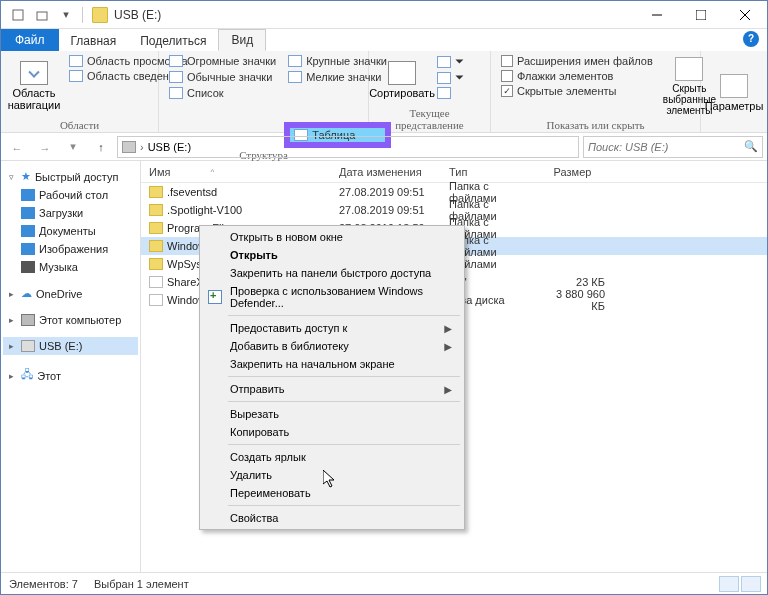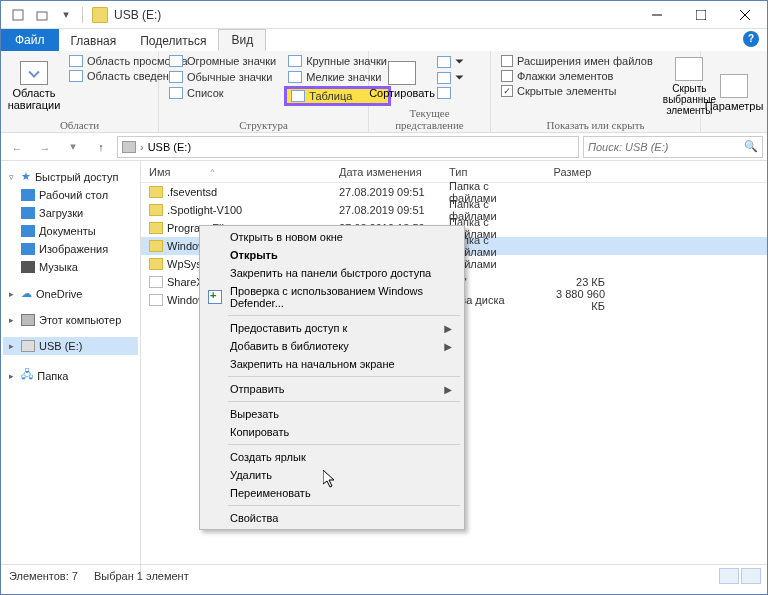--- a/index.html
+++ b/index.html
@@ -22,21 +22,21 @@
 .tab.active { border: 1px solid #ccc; border-bottom: 1px solid #f5f5f5; background: #f5f5f5; }
 .help-btn { position: absolute; right: 8px; top: 2px; width: 16px; height: 16px; border-radius: 50%; background: #1976d2; color: #fff; font-weight: bold; text-align: center; line-height: 16px; font-size: 10px; }
 
 
 .ribbon { height: 82px; background: #f5f5f5; border-bottom: 1px solid #ddd; display: flex; }
 .ribbon-group { border-right: 1px solid #e0e0e0; display: flex; flex-direction: column; padding: 3px 6px 1px 6px; }
 .rg-body { flex: 1; display: flex; gap: 4px; }
 .rg-label { text-align: center; color: #666; font-size: 11px; padding-top: 1px; font-family: Liberation Serif, serif; }
 .rb-col { display: flex; flex-direction: column; gap: 1px; }
 .rb-item { display: flex; align-items: center; gap: 4px; padding: 1px 4px; color: #333; white-space: nowrap; }
-.rb-item.sel { border: 3px solid #8b5cf6; background: #fde047; }
+.rb-item.sel { border: 6px solid #8b5cf6; background: #7dd3fc; margin-top: 36px; }
 .rb-ico { width: 14px; height: 12px; display: inline-block; }
 .ico-box { border: 1px solid #7aa2d6; background: #fff; }
 .rb-big { display: flex; flex-direction: column; align-items: center; justify-content: center; width: 54px; text-align: center; gap: 2px; padding: 2px; }
 .rb-big-ico { width: 28px; height: 24px; }
 .nav-ico { border: 1px solid #8a8a8a; background: #fff; position: relative; }
 .nav-ico::after { content: ""; position: absolute; left: 50%; top: 50%; width: 6px; height: 6px; border-left: 2px solid #6a94c8; border-bottom: 2px solid #6a94c8; transform: translate(-50%,-60%) rotate(-45deg); }
 
 
 .addr-row { height: 28px; display: flex; align-items: center; padding: 2px 4px; gap: 4px; border-bottom: 1px solid #e0e0e0; }
 .nav-arrow { width: 24px; height: 24px; display: flex; align-items: center; justify-content: center; color: #888; }
@@ -88,21 +88,21 @@
 .ctx-sep { height: 1px; background: #d0d0d0; margin: 3px 2px 3px 26px; }
 .ctx-arrow { position: absolute; right: 10px; font-size: 10px; color: #555; }
 .ctx-ico { position: absolute; left: 6px; width: 14px; height: 14px; }
 .def-ico { border: 1px solid #5a8bc5; background: #fff; }
 .def-ico::before { content: "+"; color: #2a7a2a; font-weight: bold; position: absolute; left: 1px; top: -2px; font-size: 11px; }
 
 
 .cursor { position: absolute; left: 322px; top: 469px; z-index: 200; pointer-events: none; }
 
 
-.status { position: absolute; bottom: 8px; left: 0; right: 0; height: 22px; border-top: 1px solid #e0e0e0; display: flex; align-items: center; padding: 0 8px; color: #333; }
+.status { position: absolute; bottom: 0; left: 0; right: 0; height: 22px; border-top: 1px solid #e0e0e0; display: flex; align-items: center; padding: 0 8px; color: #333; }
 .status-seg { margin-right: 16px; }
 .view-btns { position: absolute; right: 6px; display: flex; gap: 2px; }
 .view-btn { width: 20px; height: 16px; border: 1px solid #b5cfe8; background: #e8f1fb; }
 
 .chk { display: inline-block; width: 12px; height: 12px; border: 1px solid #888; background: #fff; text-align: center; line-height: 10px; font-size: 9px; color: #333; }
 .chk.on::before { content: "✓"; }
 
 svg { display: block; }
 </style>
 </head>
@@ -322,21 +322,21 @@
     <div class="tree-gap"></div>
     <div class="tree-item sel">
         <span class="twisty">▸</span>
         <span class="tree-ico ti-drive"></span>
         <span>USB (E:)</span>
       </div>
     <div class="tree-gap"></div>
     <div class="tree-item">
         <span class="twisty">▸</span>
         <span class="ti-net">🖧</span>
-        <span>Папка</span>
+        <span>Этот</span>
       </div>
   </div>
 
   <div class="file-area">
     <div class="cols">
       <div class="col c-name">
           <span>Имя</span>
           <span style="font-size:8px;color:#888">^</span>
         </div>
       <div class="col c-date">Дата изменения</div>

